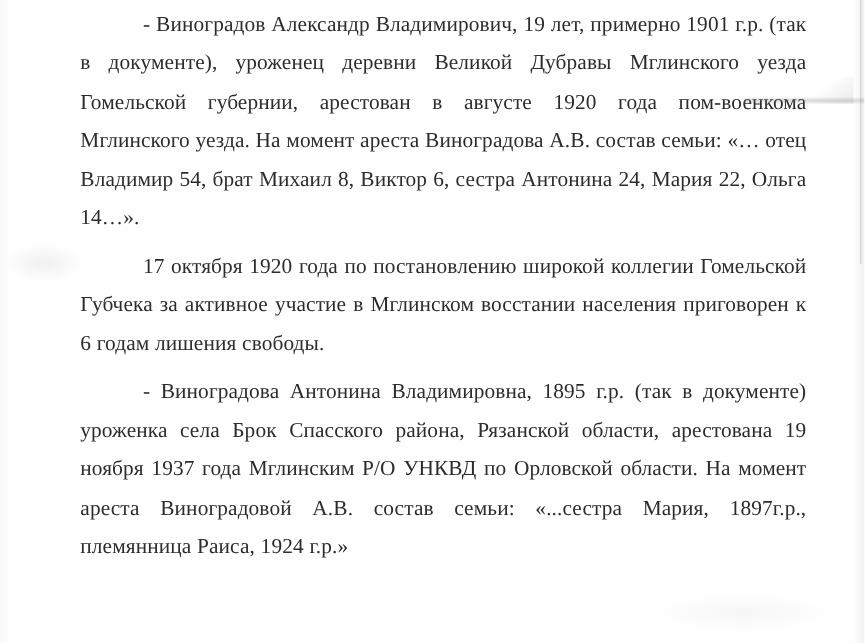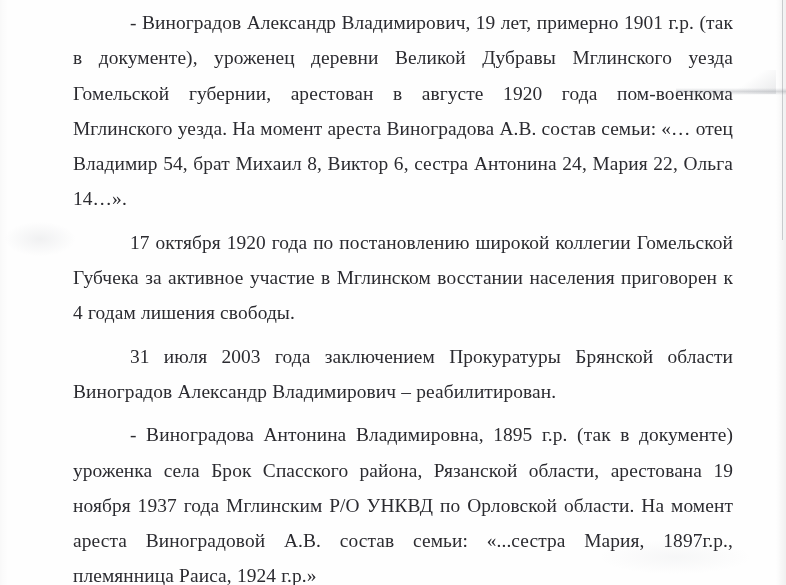--- a/index.html
+++ b/index.html
@@ -108,22 +108,21 @@
 <body>
 
 <div id="page">
 
   <div class="scan-edge-left"></div>
   <div class="scan-smudge"></div>
   <div class="scan-smudge2"></div>
 
   <div id="textblock">
     <p class="para p1">- Виноградов Александр Владимирович, 19 лет, примерно 1901 г.р. (так в документе), уроженец деревни Великой Дубравы Мглинского уезда Гомельской губернии, арестован в августе 1920 года пом-военкома Мглинского уезда. На момент ареста Виноградова А.В. состав семьи: «… отец Владимир 54, брат Михаил 8, Виктор 6, сестра Антонина 24, Мария 22, Ольга 14…».</p>
-    <p class="para p2">17 октября 1920 года по постановлению широкой коллегии Гомельской Губчека за активное участие в Мглинском восстании населения приговорен к 4 годам лишения свободы.</p>
-    <p class="para p3">31 июля 2003 года заключением Прокуратуры Брянской области Виноградов Александр Владимирович – реабилитирован.</p>
+    <p class="para p2">17 октября 1920 года по постановлению широкой коллегии Гомельской Губчека за активное участие в Мглинском восстании населения приговорен к 6 годам лишения свободы.</p>
     <p class="para p4">- Виноградова Антонина Владимировна, 1895 г.р. (так в документе) уроженка села Брок Спасского района, Рязанской области, арестована 19 ноября 1937 года  Мглинским  Р/О УНКВД по Орловской области. На момент ареста Виноградовой А.В. состав семьи: «...сестра Мария, 1897г.р., племянница Раиса, 1924 г.р.»</p>
 
   </div>
 
   <div class="scan-corner"></div>
   <div class="scan-fold"></div>
   <div class="scan-edge-right2"></div>
   <div class="scan-edge-right"></div>
 
 </div>

